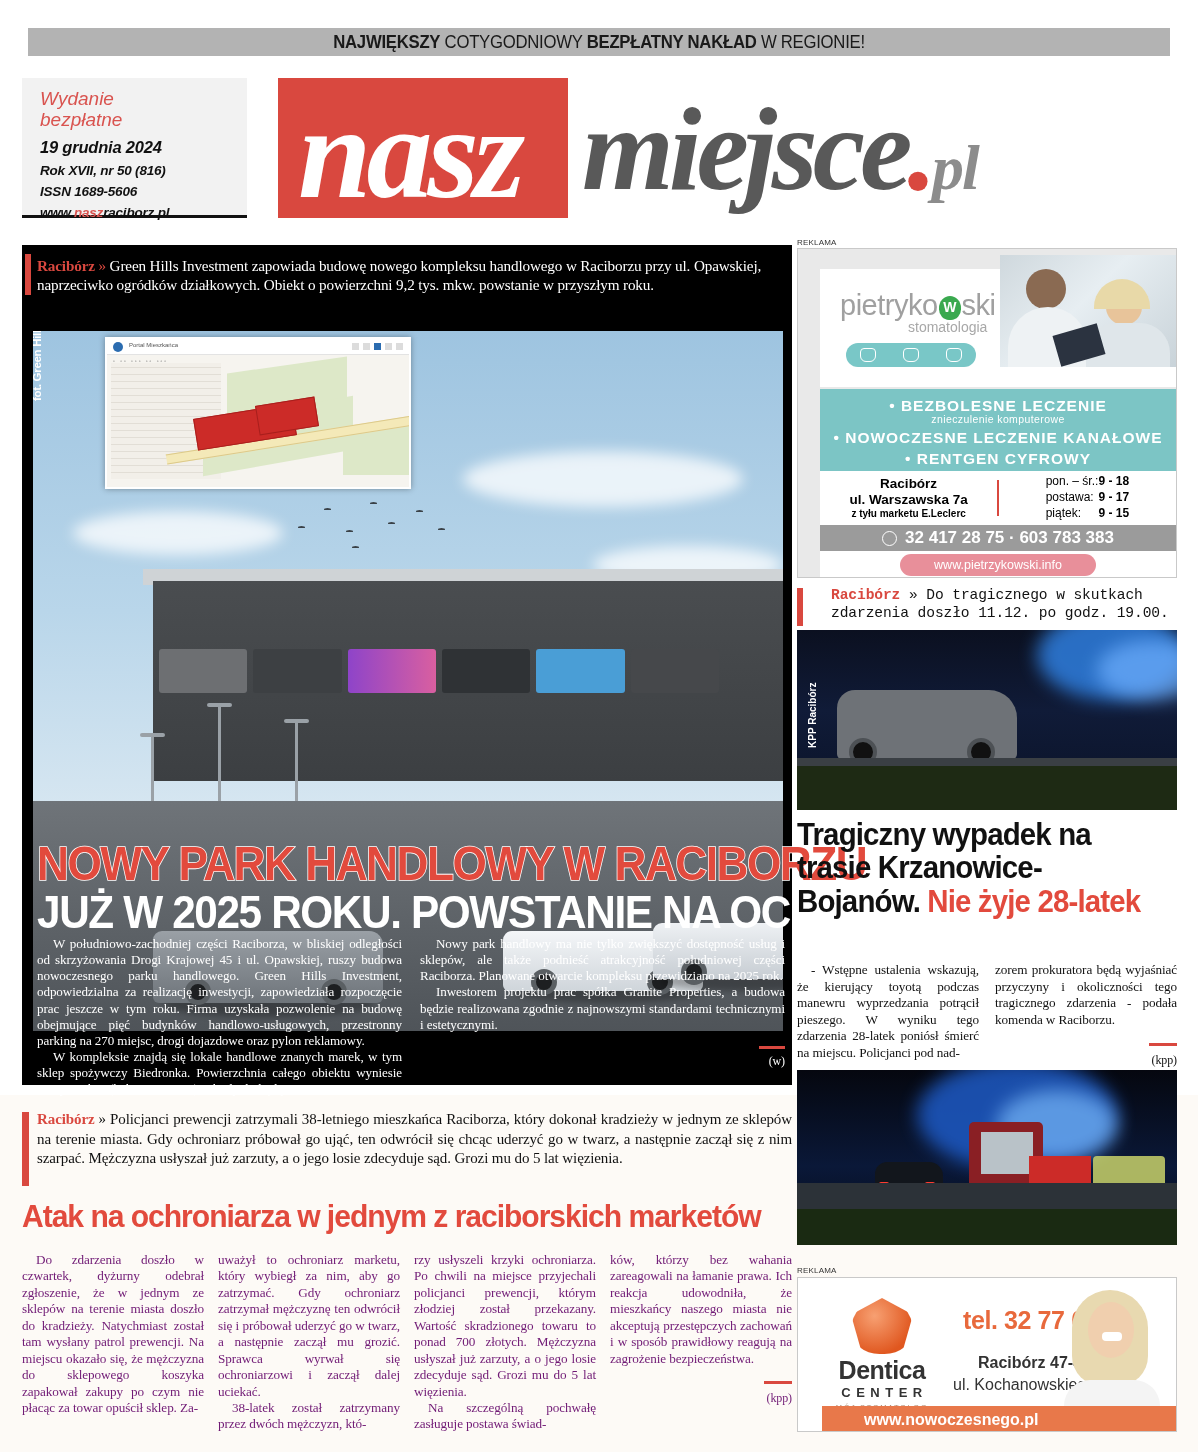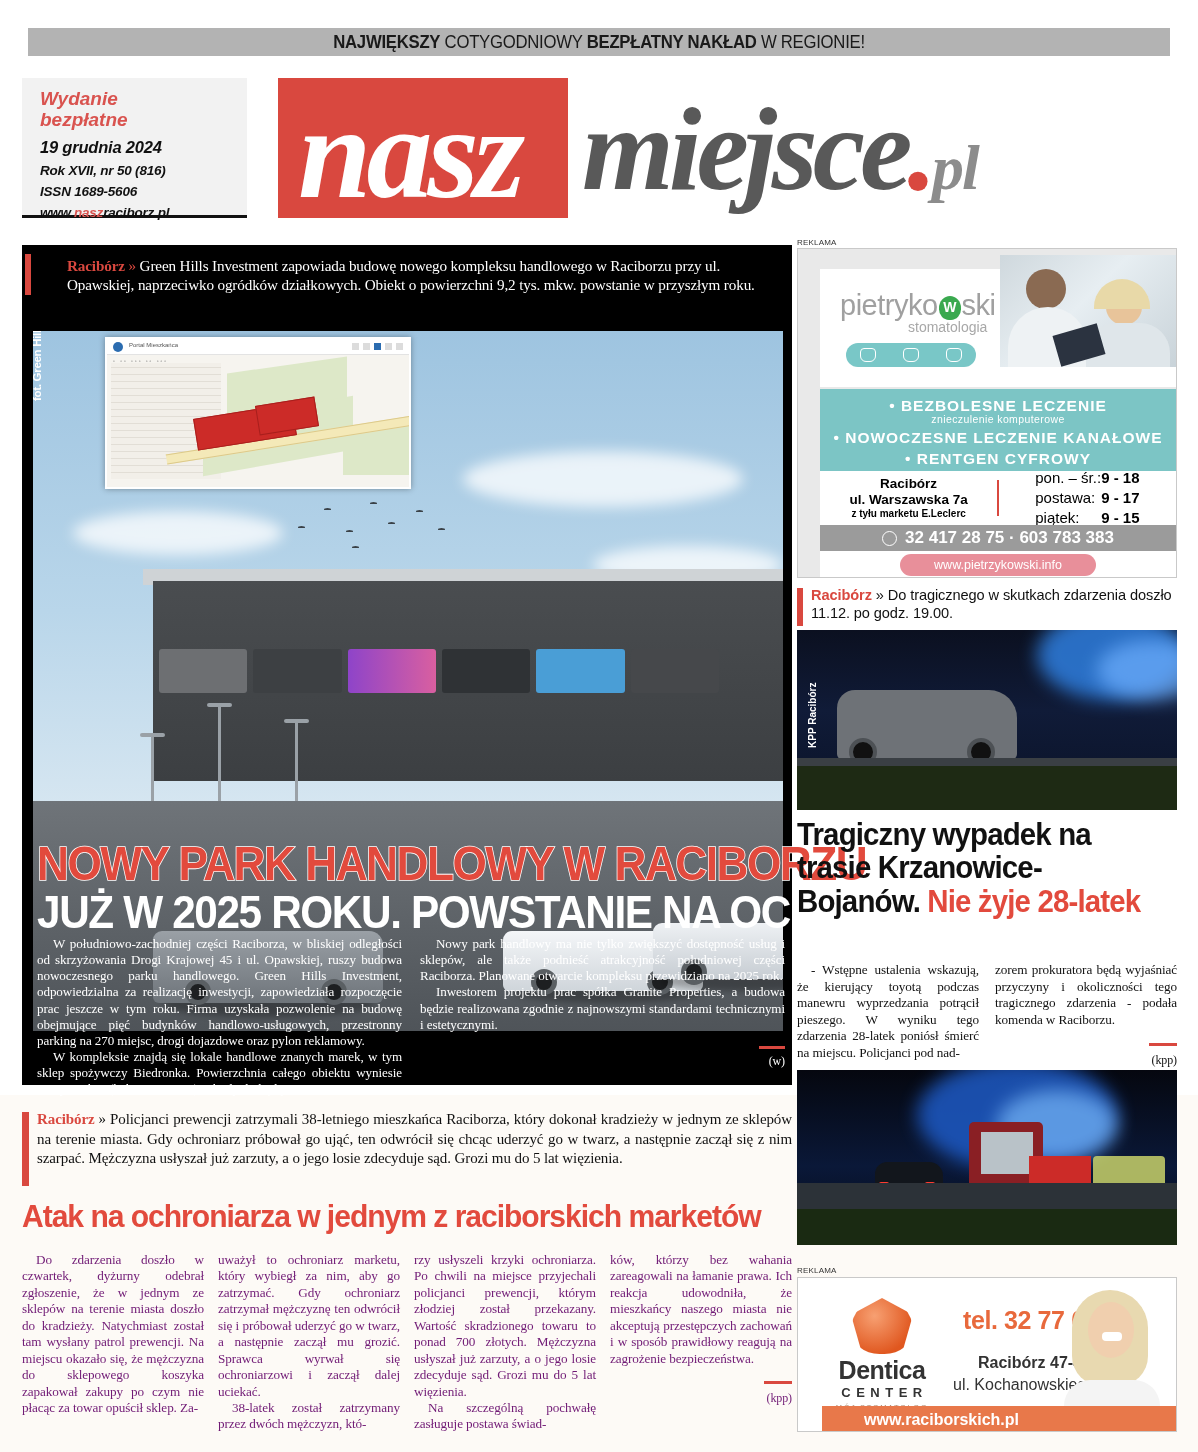--- a/index.html
+++ b/index.html
@@ -17,21 +17,21 @@
   .topbar-txt { font-size:19px; letter-spacing:-0.3px; color:#1a1a1a;
                 font-family:"Liberation Sans Narrow","Liberation Sans",sans-serif;
                 transform:scaleX(0.88); transform-origin:center; white-space:nowrap; }
   .topbar-txt b { font-weight:bold; }
   .topbar-txt span { font-weight:normal; }
 
   
   .masthead { position:absolute; left:22px; top:78px; width:1155px; height:145px; }
   .mh-info { position:absolute; left:0; top:0; width:225px; height:140px;
              background:#f2f2f2; padding:10px 0 0 18px; border-bottom:3px solid #111; }
-  .mh-free { color:#d9534f; font-weight:bold; font-style:italic; font-size:19px; line-height:1.12;
+  .mh-free { color:#d9534f; font-weight:normal; font-style:italic; font-size:19px; line-height:1.12;
              font-family:"Liberation Sans",sans-serif; }
   .mh-date { color:#111; font-weight:bold; font-style:italic; font-size:16.5px; margin-top:7px;
              letter-spacing:-0.2px; }
   .mh-line { color:#111; font-weight:bold; font-style:italic; font-size:13.5px; margin-top:6px;
              letter-spacing:-0.2px; }
   .mh-line .red { color:#d9534f; }
 
   .mh-nasz { position:absolute; left:256px; top:0; width:290px; height:140px;
              background:#d9483f; }
   .mh-nasz span { position:absolute; left:20px; top:-2px; font-size:132px; font-weight:bold;
@@ -43,21 +43,21 @@
   .mh-dot { color:#d9483f; }
   .mh-pl { font-size:64px; color:#8c8c8c; letter-spacing:-2px; }
 
   
   .lead { position:absolute; left:22px; top:245px; width:770px; height:840px;
           background:#000; border:1px solid #000; }
   .kicker { padding:10px 10px 8px 14px; position:relative; }
   .kicker:before { content:""; position:absolute; left:2px; top:8px; width:6px; bottom:8px;
                    background:#d9483f; }
   .kicker p { color:#fff; font-family:"Liberation Serif", serif; font-size:15.2px;
-              line-height:1.27; letter-spacing:-0.15px;margin-left:30px; }
+              line-height:1.27; letter-spacing:-0.15px; }
   .kicker .loc { color:#d9483f; font-weight:bold; }
   .kicker .ch { color:#d9483f; }
 
   
   .photo { position:absolute; left:10px; top:85px; width:750px; height:700px; overflow:hidden; }
   .sky { position:absolute; inset:0;
          background:linear-gradient(#9ec4e0 0%, #b9d6ea 40%, #d6e6f1 68%, #e6eef3 100%); }
   .cloud { position:absolute; background:rgba(255,255,255,.75); border-radius:50%;
            filter:blur(7px); }
   .ground { position:absolute; left:0; right:0; bottom:0; height:230px;
@@ -172,38 +172,38 @@
   .ad1-t1s { font-size:10.5px; letter-spacing:.4px; margin-top:-2px; }
   .ad1-t2 { font-size:15.5px; font-weight:bold; letter-spacing:1px; margin-top:4px; }
   .ad1-t3 { font-size:15.5px; font-weight:bold; letter-spacing:1px; margin-top:3px; }
   .ad1-addr { position:absolute; left:22px; top:222px; right:0; height:54px; background:#fff;
               display:flex; align-items:center; }
   .ad1-a-l { flex:1; text-align:center; line-height:1.18; }
   .ad1-a-l .l1 { font-size:13.5px; font-weight:bold; }
   .ad1-a-l .l2 { font-size:13.5px; font-weight:bold; }
   .ad1-a-l .l3 { font-size:10px; font-weight:bold; }
   .ad1-div { width:1.5px; height:36px; background:#d9483f; }
-  .ad1-a-r { flex:1; display:flex; justify-content:center; font-size:15px; }
+  .ad1-a-r { flex:1; display:flex; justify-content:center; font-size:12px; }
   .ad1-a-r .k { text-align:left; line-height:1.32; }
   .ad1-a-r .v { text-align:left; line-height:1.32; font-weight:bold; }
   .ad1-phone { position:absolute; left:22px; top:276px; right:0; height:26px;
                background:#9b9b9b; color:#fff; display:flex; align-items:center;
                justify-content:center; gap:8px; font-size:17px; font-weight:bold; }
   .ad1-phone .ic { width:15px; height:15px; border:1.5px solid #fff; border-radius:50%;
                    display:inline-block; }
   .ad1-url { position:absolute; left:22px; top:302px; right:0; height:28px; background:#fff;
              display:flex; align-items:center; justify-content:center; }
   .ad1-url span { background:#e88f9a; color:#fff; font-size:12.5px; padding:4px 34px;
                   border-radius:12px; }
 
   .r-kicker { position:absolute; left:797px; top:586px; width:380px; padding-left:14px; }
   .r-kicker:before { content:""; position:absolute; left:0; top:2px; width:6px; height:38px;
                      background:#d9483f; }
-  .r-kicker p { font-family:Liberation Sans, sans-serif; font-size:14.6px; line-height:1.26;
-                color:#111; letter-spacing:-0.1px; }
+  .r-kicker p { font-family:Liberation Mono, monospace; font-size:14.6px; line-height:1.26;
+                color:#111; letter-spacing:-0.1px;margin-left:20px; }
   .r-kicker .loc { color:#d9483f; font-weight:bold; }
 
   .r-photo { position:absolute; left:797px; top:630px; width:380px; height:180px;
              background:linear-gradient(#0b1020,#101b38 45%,#0a1226); overflow:hidden; }
   .r-photo2 { position:absolute; left:797px; top:1070px; width:380px; height:175px;
               background:linear-gradient(#05070f,#0a1838 55%,#050a16); overflow:hidden; }
   .glow { position:absolute; border-radius:50%; filter:blur(9px); }
   .r-credit { position:absolute; left:10px; top:118px; color:#fff; font-size:10px;
               font-weight:bold; white-space:nowrap; transform:rotate(-90deg);
               transform-origin:left top;
@@ -521,21 +521,21 @@
   <div class="ad2-tel">tel. 32 77 00 224</div>
   <div class="ad2-a1">Racibórz 47-400</div>
   <div class="ad2-a2">ul. Kochanowskiego 3</div>
   <div class="ad2-girl">
     <div style="position:absolute;left:16px;top:6px;width:76px;height:96px;background:#e8d9b0;border-radius:38px 38px 30px 30px"></div>
     <div style="position:absolute;left:32px;top:18px;width:46px;height:56px;background:#f0cfae;border-radius:50%"></div>
     <div style="position:absolute;left:46px;top:48px;width:20px;height:9px;background:#fff;border-radius:4px"></div>
     <div style="position:absolute;left:8px;top:96px;width:96px;height:56px;background:#f4f4f4;border-radius:26px 26px 0 0"></div>
   </div>
   <div class="ad2-bar">
-    <span>www.raciborskich.pl</span>
+    <span>www.nowoczesnego.pl</span>
   </div>
 </div>
 
 <div class="b-kicker">
   <p><span class="loc">Racibórz</span> <span>»</span><span> Policjanci prewencji zatrzymali 38-letniego mieszkańca Raciborza, który dokonał kradzieży w jednym ze sklepów na terenie miasta. Gdy ochroniarz próbował go ująć, ten odwrócił się chcąc uderzyć go w twarz, a następnie zaczął się z nim szarpać. Mężczyzna usłyszał już zarzuty, a o jego losie zdecyduje sąd. Grozi mu do 5 lat więzienia.</span></p>
 </div>
 
 <div class="b-hl">Atak na ochroniarza w jednym z raciborskich marketów</div>
 
 <div class="b-cols">

